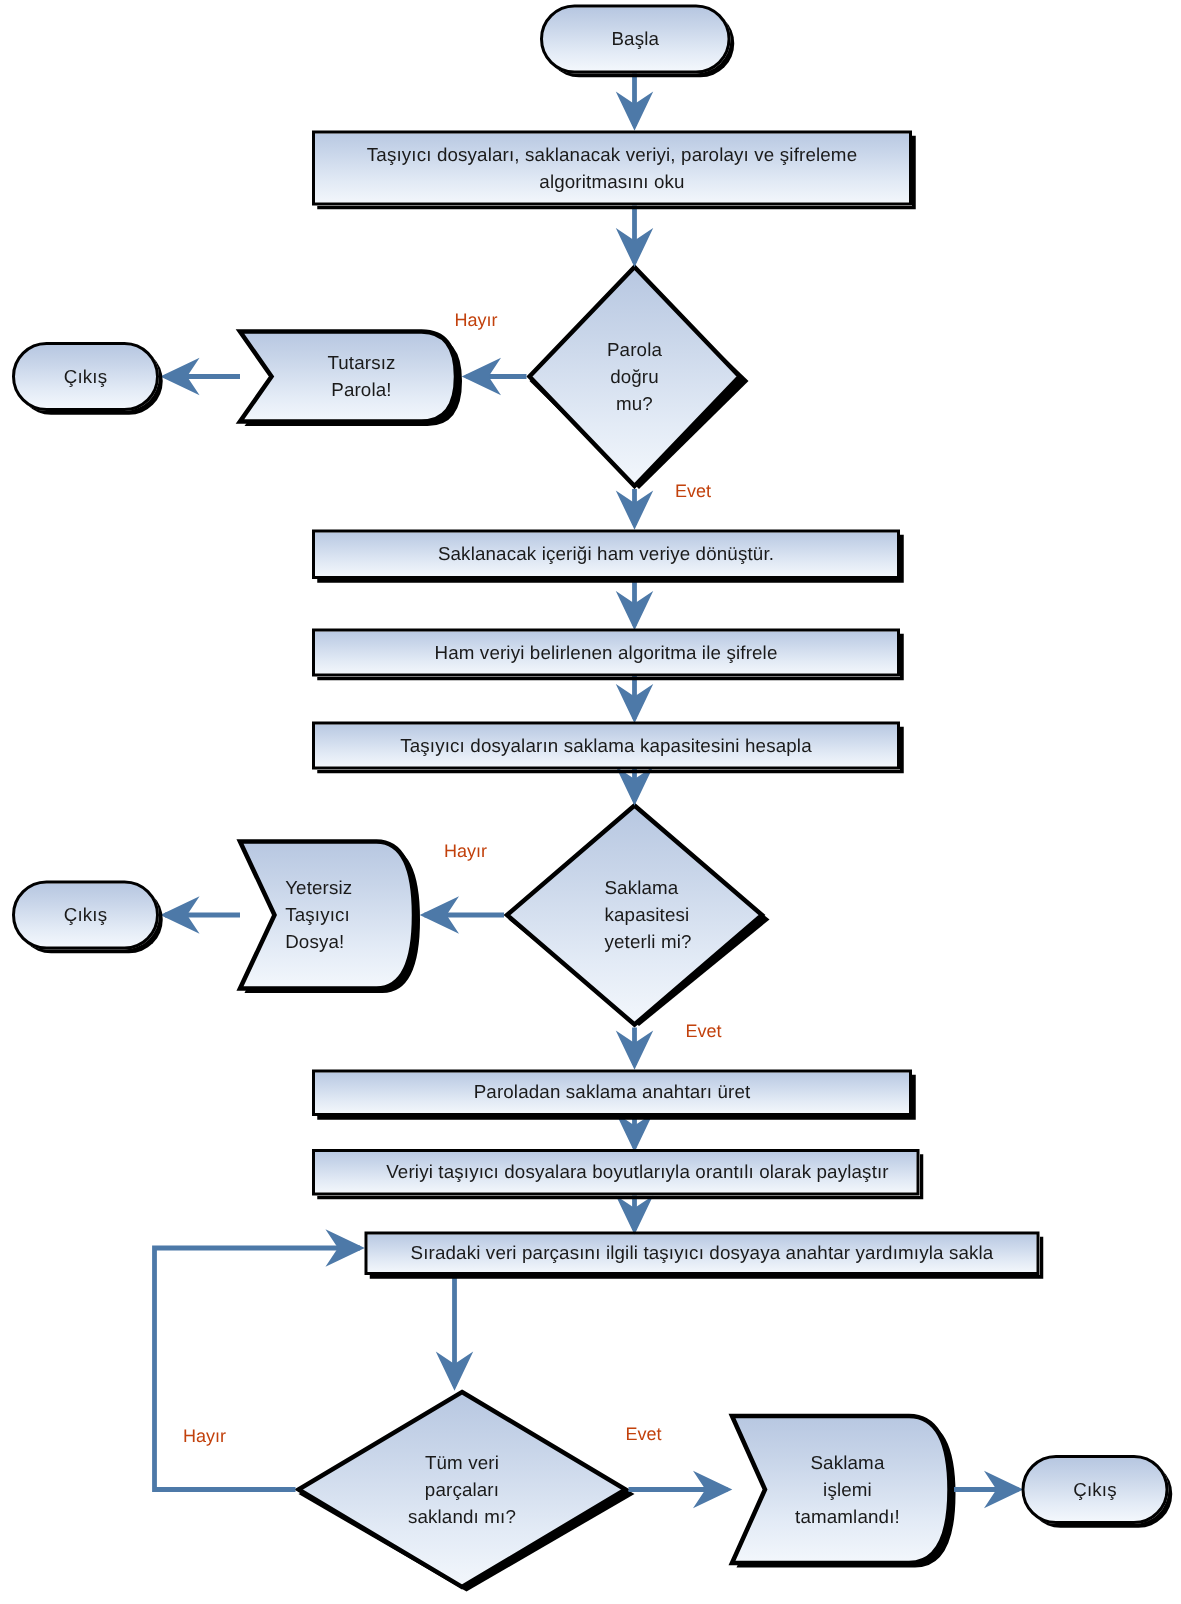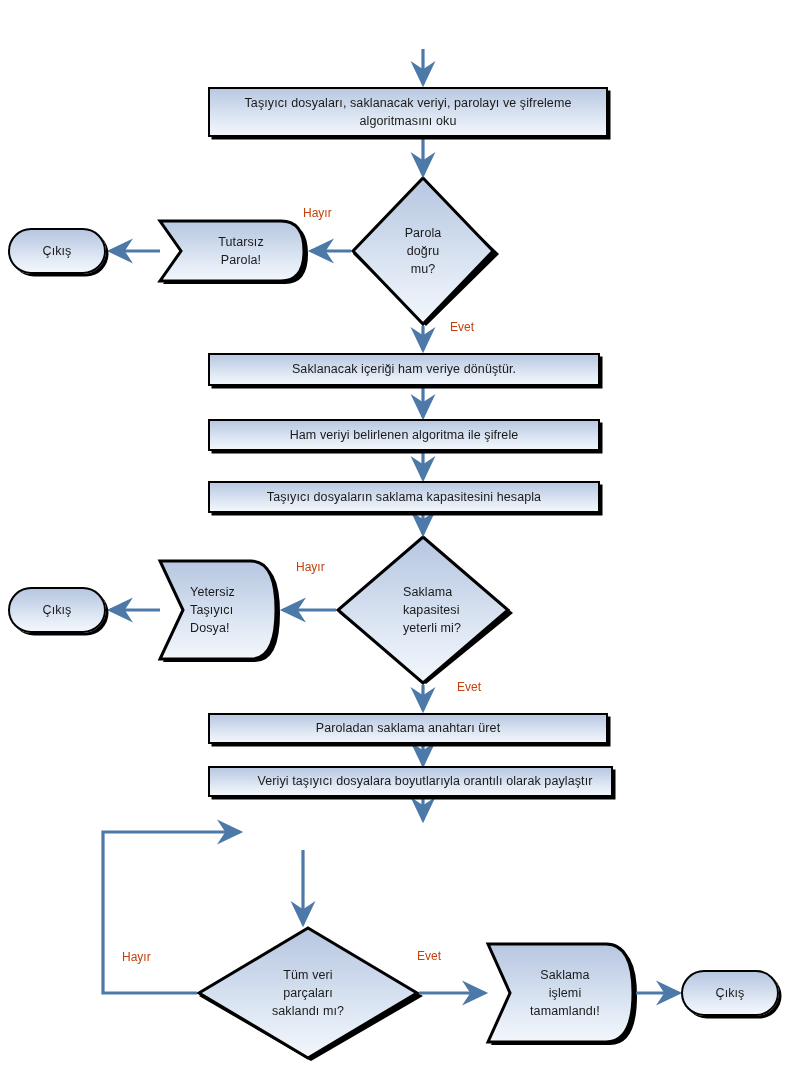--- a/index.html
+++ b/index.html
@@ -138,20 +138,23 @@
       <line x1="303" y1="850" x2="303" y2="924" marker-end="url(#arrow)"></line>
 
       <polyline points="197,993 103,993 103,832 240,832" marker-end="url(#arrow)"></polyline>
 
       <line x1="419" y1="993" x2="485" y2="993" marker-end="url(#arrow)"></line>
 
       <line x1="636" y1="993" x2="679" y2="993" marker-end="url(#arrow)"></line>
     </g>
   </svg>
 
+  <div class="node n-term" style="left:360px; top:3px; width:127px; height:46px;">
+    <span class="txt">Başla</span>
+  </div>
 
   <div class="node n-process" style="left:208px; top:87px; width:400px; height:50px;align-items:center;">
     <span class="txt">Taşıyıcı dosyaları, saklanacak veriyi, parolayı ve şifreleme algoritmasını oku</span>
   </div>
 
   <div class="node n-diamond" style="left:363px; top:196px; width:120px; height:110px;justify-content:center;">
     <span class="txt">
       <span>Parola</span><br>
       <span>doğru</span><br>
       <span>mu?</span>
@@ -202,20 +205,23 @@
   </div>
 
   <div class="node n-process" style="left:208px; top:713px; width:400px; height:31px;">
     <span class="txt">Paroladan saklama anahtarı üret</span>
   </div>
 
   <div class="node n-process" style="left:208px; top:766px; width:405px; height:31px;padding-left:29px;">
     <span class="txt">Veriyi taşıyıcı dosyalara boyutlarıyla orantılı olarak paylaştır</span>
   </div>
 
+  <div class="node n-process" style="left:243px; top:821px; width:450px; height:29px;">
+    <span class="txt">Sıradaki veri parçasını ilgili taşıyıcı dosyaya anahtar yardımıyla sakla</span>
+  </div>
 
   <div class="node n-diamond" style="left:248px; top:955px; width:120px; height:76px;">
     <span class="txt">
       <span>Tüm veri</span><br>
       <span>parçaları</span><br>
       <span>saklandı mı?</span>
     </span>
   </div>
 
   <div class="node n-flag" style="left:510px; top:949px; width:110px; height:88px;">

